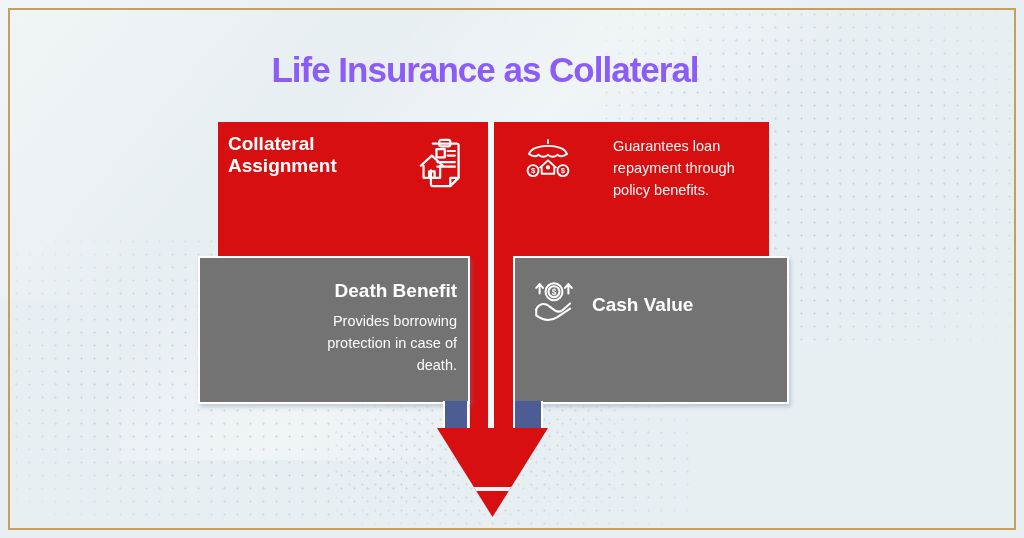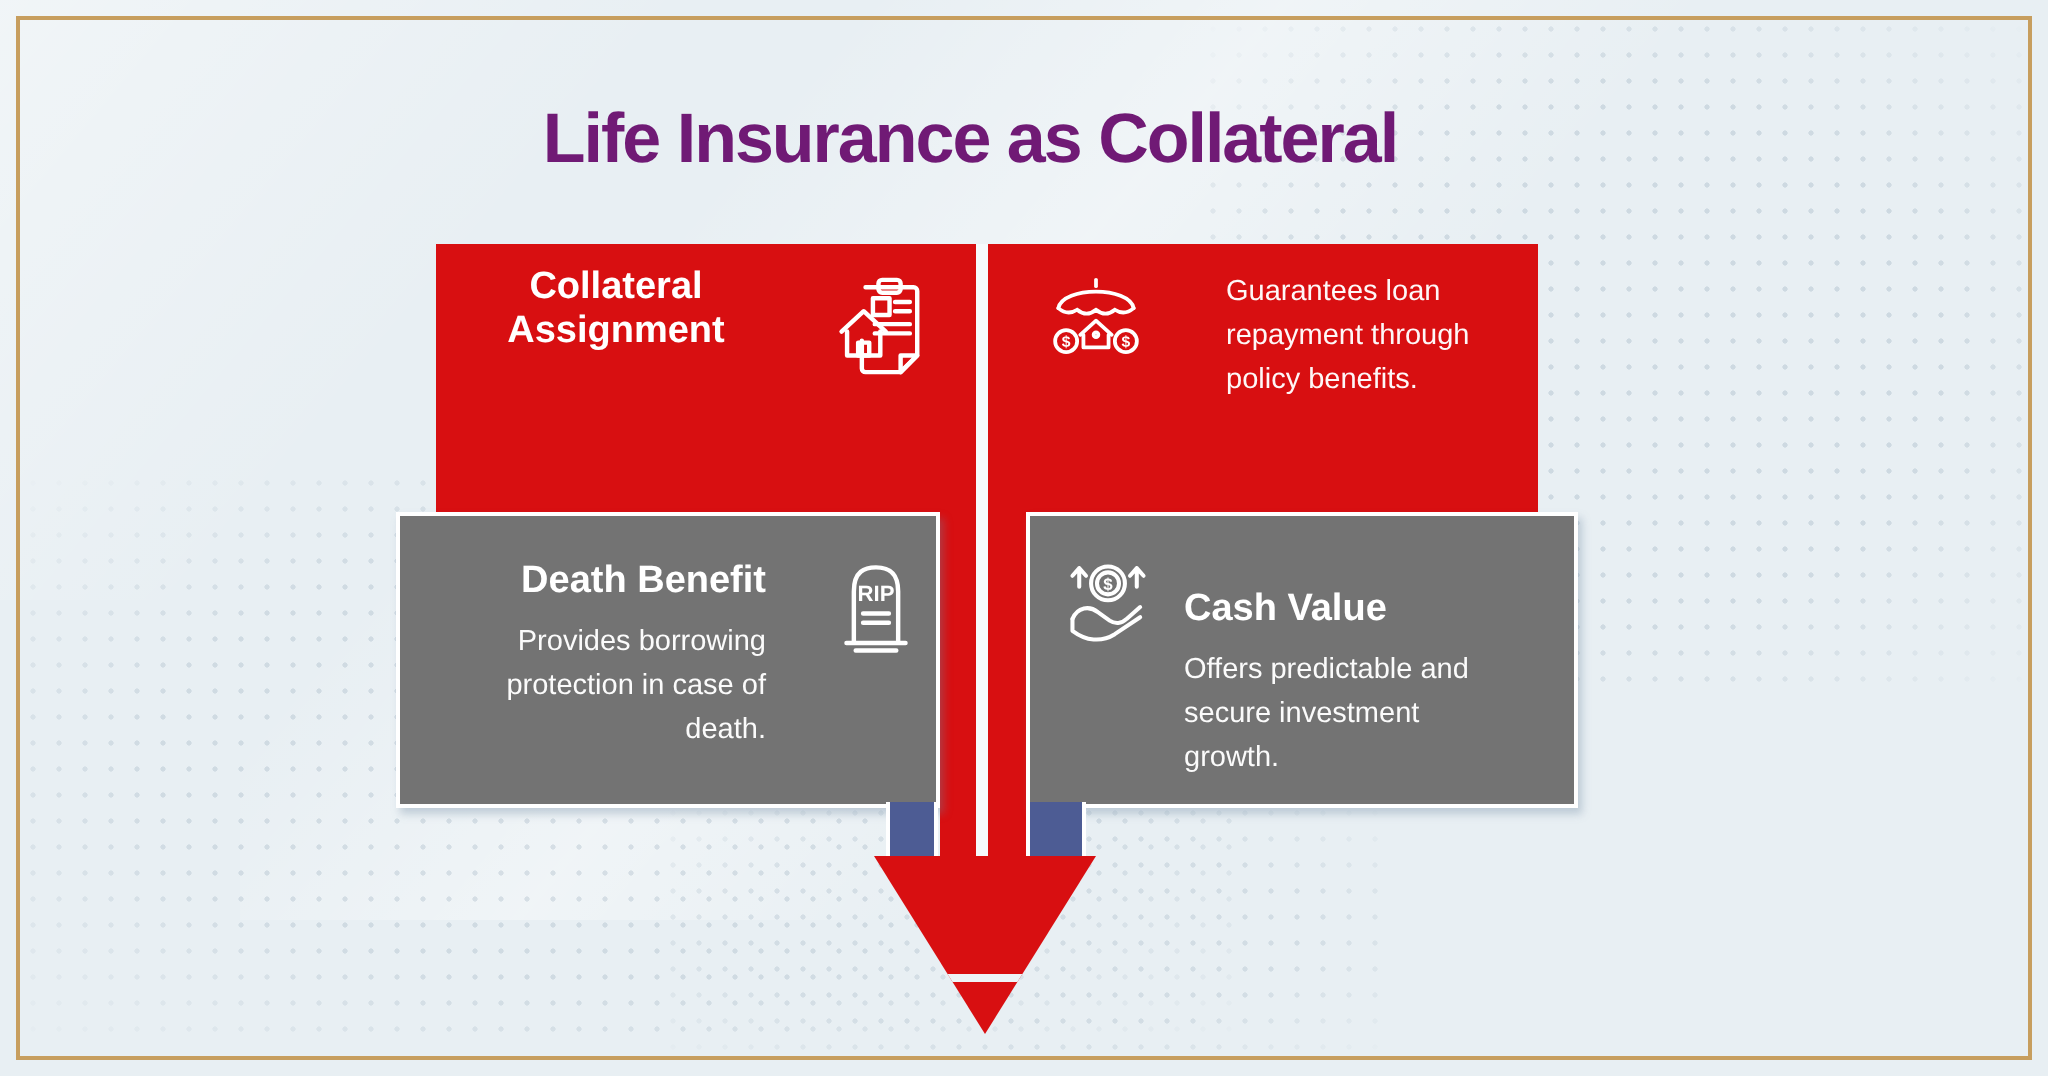--- a/index.html
+++ b/index.html
@@ -25,21 +25,21 @@
     -webkit-mask-image:radial-gradient(ellipse at center, #000 55%, transparent 100%);
     mask-image:radial-gradient(ellipse at center, #000 55%, transparent 100%); }
   #dots-tr { left:600px; top:8px;   width:416px; height:340px; opacity:.55; }
   #dots-bl { left:10px;  top:235px; width:610px; height:290px; opacity:.5; }
   #dots-bc { left:330px; top:400px; width:360px; height:130px; opacity:.45; }
 
   #gold-frame { position:absolute; inset:8px; border:2px solid #c79e5e; z-index:30; pointer-events:none; }
 
   #page-title {
     position:absolute; left:0; top:50px; width:970px; text-align:center;
-    font-size:35px; font-weight:bold; letter-spacing:-1px; color:#701a75; z-index:5;
+    font-size:35px; font-weight:bold; letter-spacing:-1px; color:#8b5cf6; z-index:5;
   }
 
   
   #logo { position:absolute; top:32px; right:26px; z-index:6; display:flex; flex-direction:column; align-items:flex-end; }
   #logo .logo-row { display:flex; align-items:center; gap:3px; }
   #logo .logo-name { font-family:"Liberation Serif", serif; font-weight:bold; font-size:37px; line-height:34px; color:#d40f16; letter-spacing:1px; }
   #logo .logo-sub  { font-family:"Liberation Serif", serif; font-weight:bold; font-size:18.5px; color:#d40f16; letter-spacing:.5px; margin-top:0px; }
 
   
   #shaft { position:absolute; left:470px; top:258px; width:43px; height:170px; background:#d80f11; z-index:1; }
@@ -62,21 +62,21 @@
   #card3 { left:513px; top:256px; width:276px; height:148px; }
 
   .card .inner { display:flex; height:100%; }
   .card h2 { font-size:19px; line-height:22px; font-weight:bold; margin:0 0 8px; }
   .card p  { font-size:14.5px; line-height:22px; margin:0; color:rgba(255,255,255,.97); }
   .icon-col { flex:0 0 auto; }
   .icon-col svg { display:block; stroke:#fff; fill:none; stroke-width:2.4; stroke-linecap:round; stroke-linejoin:round; }
   .icon-col svg text { fill:#fff; stroke:none; font-family:"Liberation Sans", sans-serif; font-weight:bold; }
 
   #card0 .inner { justify-content:flex-end; gap:30px; padding:11px 22px 0 8px; }
-  #card0 .text-col { width:160px; text-align:center; }
+  #card0 .text-col { width:160px; text-align:left; }
   #card0 .icon-col { margin-top:4px; }
 
   #card1 .inner { gap:19px; padding:13px 0 0 32px; }
   #card1 .text-col { width:172px; text-align:left; }
   #card1 p { max-width:160px;margin-left:24px; }
   #card1 .icon-col { margin-top:1px; }
 
   #card2 .inner { justify-content:flex-end; gap:36px; padding:22px 11px 0 8px; }
   #card2 .text-col { width:162px; text-align:right; }
   #card2 .icon-col { margin-top:0; }
@@ -150,45 +150,36 @@
       </div>
     </div>
   </div>
 
   <div class="card blue" id="card2">
     <div class="inner">
       <div class="text-col">
         <h2>Death Benefit</h2>
         <p>Provides borrowing protection in case of death.</p>
       </div>
-      <span class="icon-col">
-        <svg width="38" height="48" viewBox="0 0 40 52">
-          <path d="M8 44 V17 C8 6 14 4 20 4 C26 4 32 6 32 17 V44"></path>
-          <text x="20" y="22" font-size="12" text-anchor="middle">RIP</text>
-          <path d="M13 29 h14 M13 34 h14"></path>
-          <path d="M4 45 h32 M9 49 h22"></path>
-        </svg>
-      </span>
     </div>
   </div>
 
   <div class="card blue" id="card3">
     <div class="inner">
       <span class="icon-col">
         <svg width="44" height="46" viewBox="0 0 52 52">
           <circle cx="26" cy="15" r="10"></circle>
           <circle cx="26" cy="15" r="6.5"></circle>
           <text x="26" y="19" font-size="10" text-anchor="middle">$</text>
           <path d="M9 17 V6 M9 6 l-4 4.5 M9 6 l4 4.5"></path>
           <path d="M43 17 V6 M43 6 l-4 4.5 M43 6 l4 4.5"></path>
           <path d="M5 36 c3 -7 10 -8 15 -4 l7 5 c3 2 7 2 10 -1 l8 -7"></path>
           <path d="M5 36 v7 c8 6 17 7 25 2 l15 -10"></path>
         </svg>
       </span>
       <div class="text-col">
         <h2>Cash Value</h2>
-        <p>Offers predictable and secure investment growth.</p>
       </div>
     </div>
   </div>
 
   <div id="gold-frame"></div>
 </div>
 
 </body></html>

